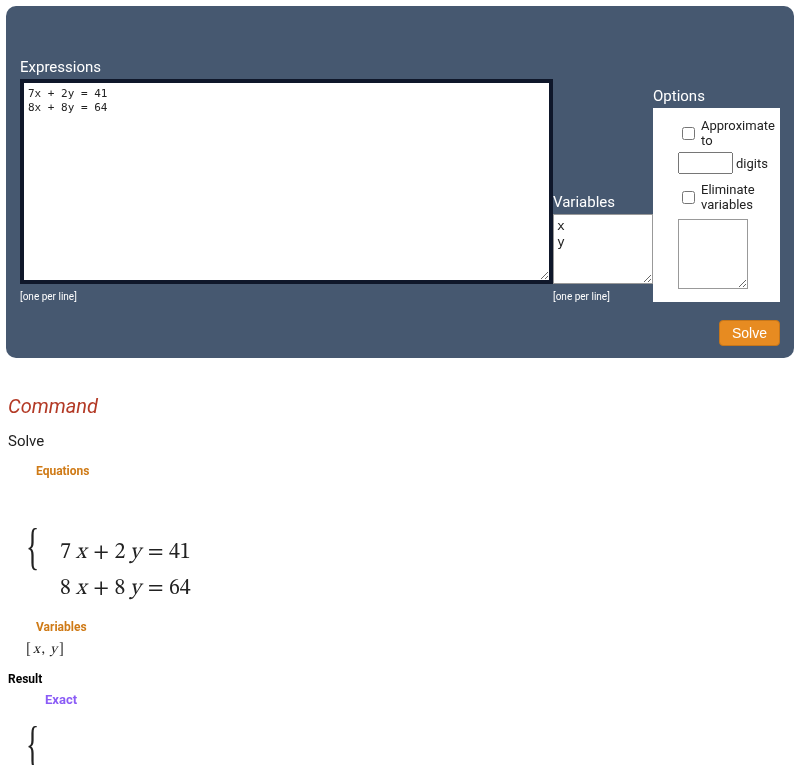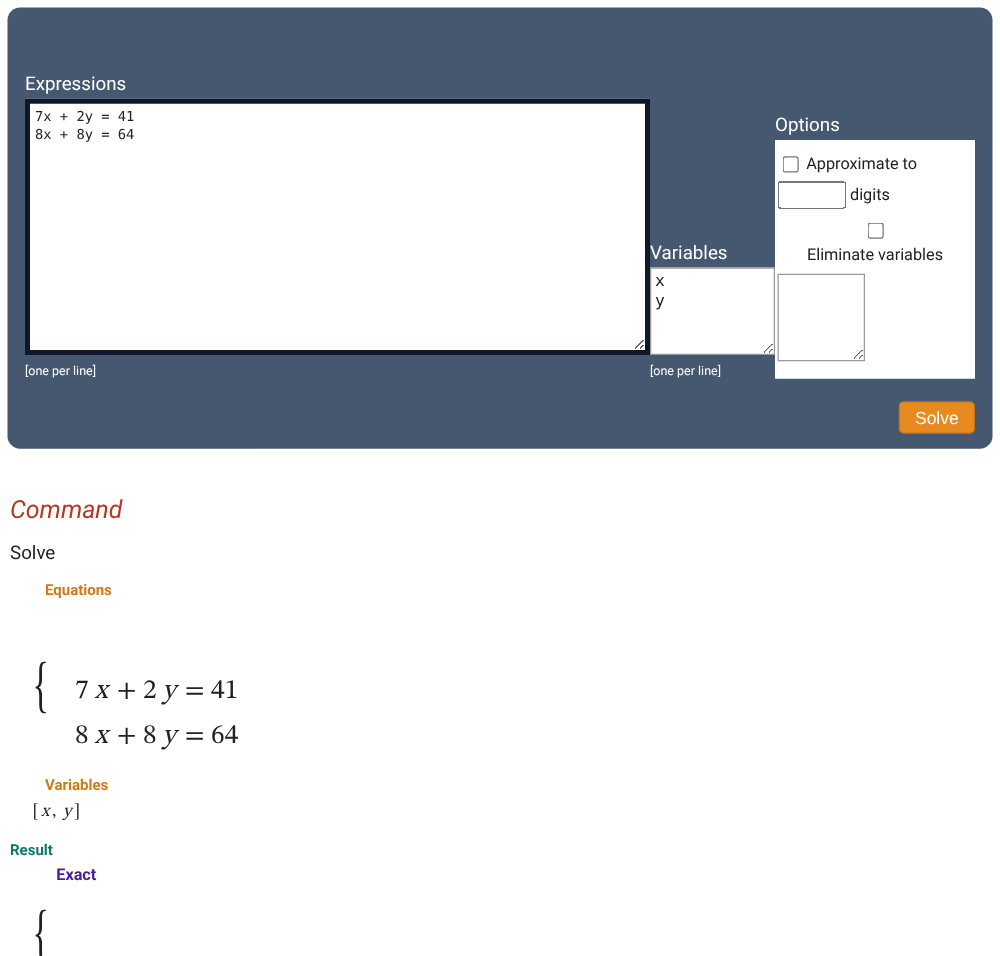--- a/index.html
+++ b/index.html
@@ -56,22 +56,22 @@
       padding: 3px;
       font-size: 13px;
       line-height: 1.2;
       color: #222;
       border: 1px solid #999;
       background: #fff;
     }
     .options-box {
       background: #fff;
       color: #222;
-      padding: 10px 2px;
-      width: 160px;
+      padding: 10px 25px;
+      width: 127px;
       font-size: 13px;
     }
     .opt-row {
       display: flex;
       align-items: center;
       gap: 3px;
       margin-bottom: 4px;
     }
     .opt-input-small {
       width: 55px;
@@ -117,27 +117,27 @@
       color: #222;
     }
     .sublabel-orange {
       color: #cf7a16;
       font-size: 12px;
       font-weight: 700;
       margin: 6px 0 4px 0;
       padding-left: 28px;
     }
     .sublabel-olive {
-      color: #0f766e;
+      color: #000000;
       font-size: 12px;
       font-weight: 700;
       margin: 6px 0 4px 0;
     }
     .sublabel-brown {
-      color: #4c1d95;
+      color: #8b5cf6;
       font-size: 13px;
       font-weight: 700;
       margin: 6px 0 4px 0;
       padding-left: 37px;
     }
     .math-sys {
       display: flex;
       align-items: stretch;
       margin: 12px 0 18px 18px;
       font-family: "Cambria Math", "STIX Two Math", Georgia, serif;
@@ -196,21 +196,21 @@
       <div class="panel-label">Options</div>
       <div class="options-box">
         <div class="opt-row">
           <input type="checkbox" style="">
           <span>Approximate to</span>
         </div>
         <div class="opt-row">
           <input type="text" class="opt-input-small" value="" style="">
           <span>digits</span>
         </div>
-        <div class="opt-row" style="margin-top:8px;flex-direction:column;">
+        <div class="opt-row" style="margin-top:8px;">
           <input type="checkbox" style="">
           <span>Eliminate variables</span>
         </div>
         <textarea class="ta-elim" id="ta-elim" style=""></textarea>
       </div>
     </div>
 
   </div>
 
   <div class="solve-row">

